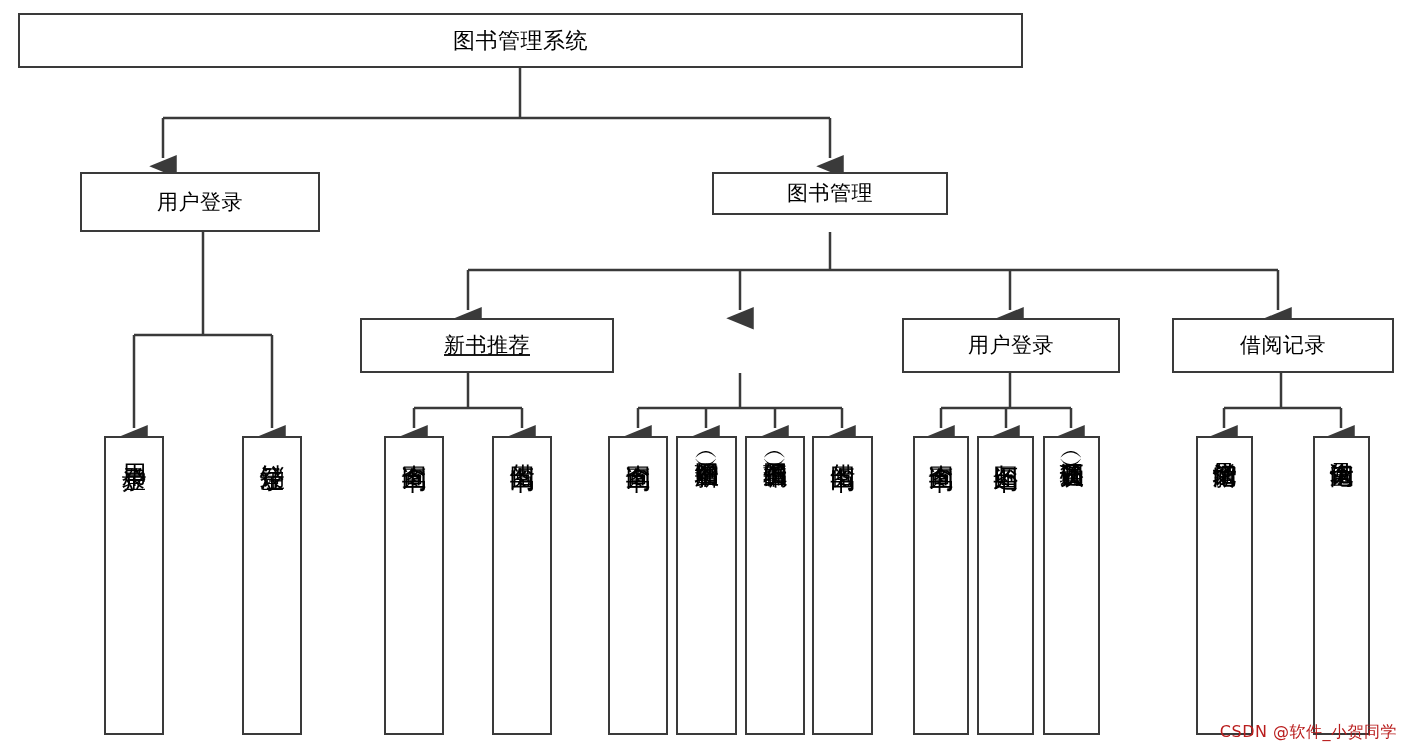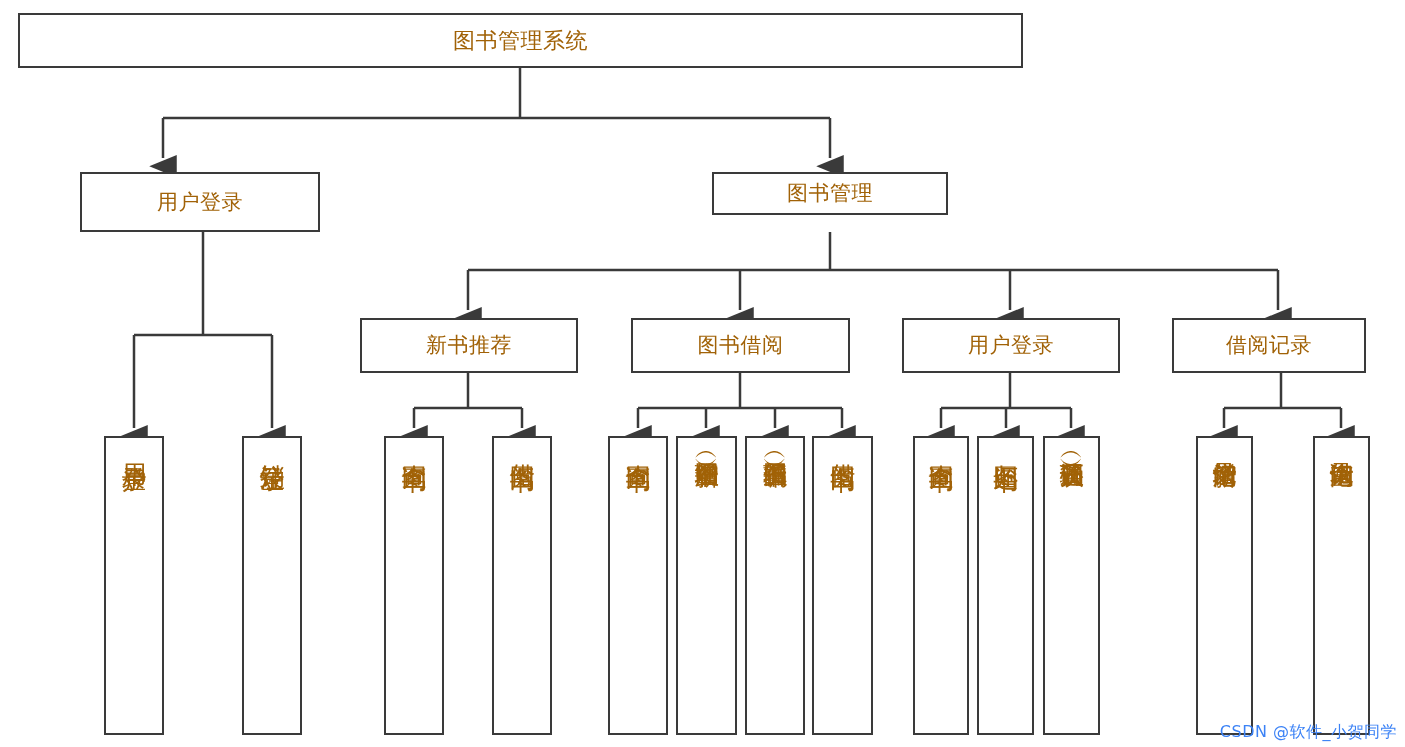--- a/index.html
+++ b/index.html
@@ -32,21 +32,21 @@
     display: flex;
     align-items: center;
     justify-content: center;
     color: #1a1a1a;
     z-index: 2;
   }
   .node-label {
     display: block;
     text-align: center;
     line-height: 1.18;
-    color: #a16207;
+    color: #000000;
   }
   .node.horiz .node-label {
     writing-mode: horizontal-tb;
     font-size: 21px;
     letter-spacing: 0.5px;
   }
   .node.vert {
     align-items: flex-start;
     padding-top: 6px;
   }
@@ -60,21 +60,21 @@
   .node.vert.tight .node-label {
     font-size: 24px;
     letter-spacing: 0px;
   }
   .node.root .node-label { font-size: 22px; }
   .watermark {
     position: absolute;
     right: 8px;
     bottom: 4px;
     font-size: 16px;
-    color: #3b82f6;
+    color: #b91c1c;
     z-index: 5;
     letter-spacing: 0.5px;
     white-space: nowrap;
     pointer-events: none;
   }
 </style>
 </head>
 <body>
 
 <div id="canvas">
@@ -133,30 +133,27 @@
     <span class="node-label">图书管理系统</span>
   </div>
 
   <div class="node horiz" style="left:80px; top:172px; width:240px; height:60px;">
     <span class="node-label">用户登录</span>
   </div>
   <div class="node horiz" style="left:712px; top:172px; width:236px; height:43px;">
     <span class="node-label">图书管理</span>
   </div>
 
-  <div class="node horiz" style="left:360px; top:318px; width:218px; height:55px;">
+  <div class="node horiz" style="left:360px; top:318px; width:254px; height:55px;text-decoration:underline;">
     <span class="node-label">新书推荐</span>
-  </div>
-  <div class="node horiz" style="left:631px; top:318px; width:219px; height:55px;">
-    <span class="node-label">图书借阅</span>
   </div>
   <div class="node horiz" style="left:902px; top:318px; width:218px; height:55px;">
     <span class="node-label">用户登录</span>
   </div>
-  <div class="node horiz" style="left:1172px; top:318px; width:194px; height:55px;">
+  <div class="node horiz" style="left:1172px; top:318px; width:222px; height:55px;">
     <span class="node-label">借阅记录</span>
   </div>
 
   <div class="node vert" style="left:104px; top:436px; width:60px; height:299px;">
     <span class="node-label">用户登录</span>
   </div>
   <div class="node vert" style="left:242px; top:436px; width:60px; height:299px;">
     <span class="node-label">注销登录</span>
   </div>
 

